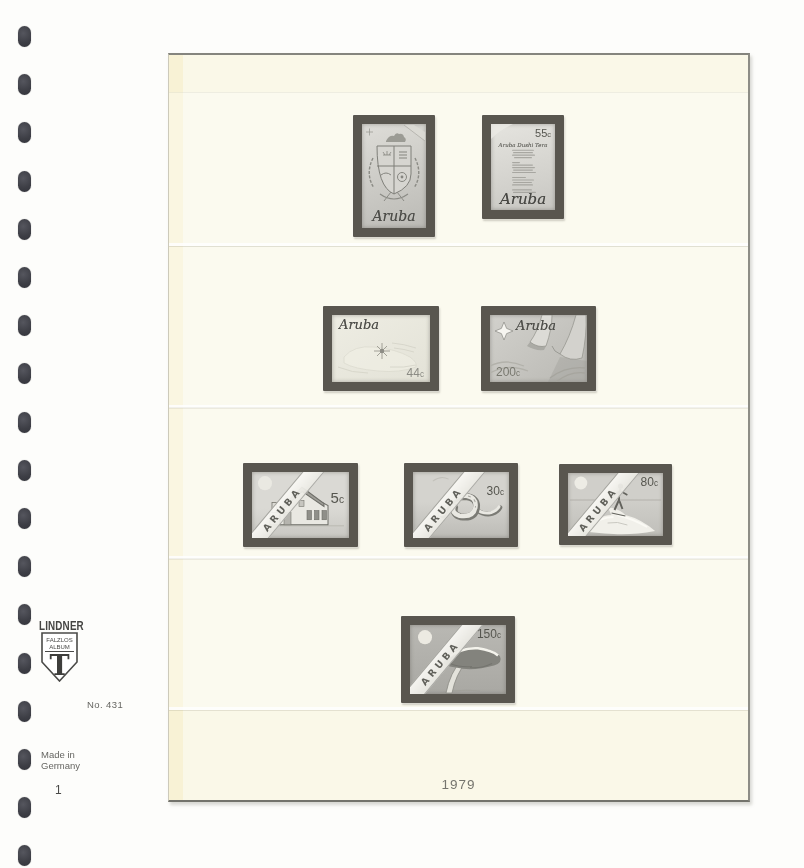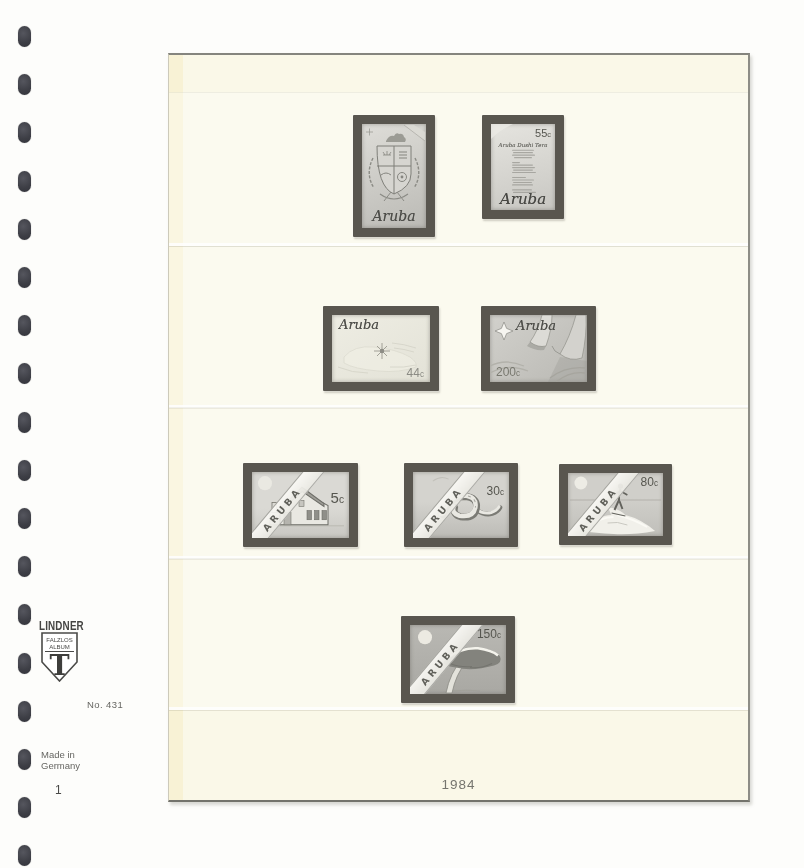--- a/index.html
+++ b/index.html
@@ -264,16 +264,16 @@
           <path d="M38,32 Q52,22 68,23 Q82,25 88,30" stroke="#f4f3ec" stroke-width="2.5" fill="none"></path>
           <path d="M40,38 q10,4 22,3 M60,42 q12,1 22,-4" stroke="#6b6b65" stroke-width="1" opacity=".6" fill="none"></path>
         </svg>
         <div class="band" style="left:-36px;top:19px">
           <span class="band-text">ARUBA</span>
         </div>
         <span class="val" style="top:3px;right:5px;font-size:12px"><span>150</span><span class="unit">c</span></span>
       </div>
     </div>
 
-    <div class="year">1984</div>
+    <div class="year">1979</div>
   </div>
 
 </div>
 
 </body></html>

